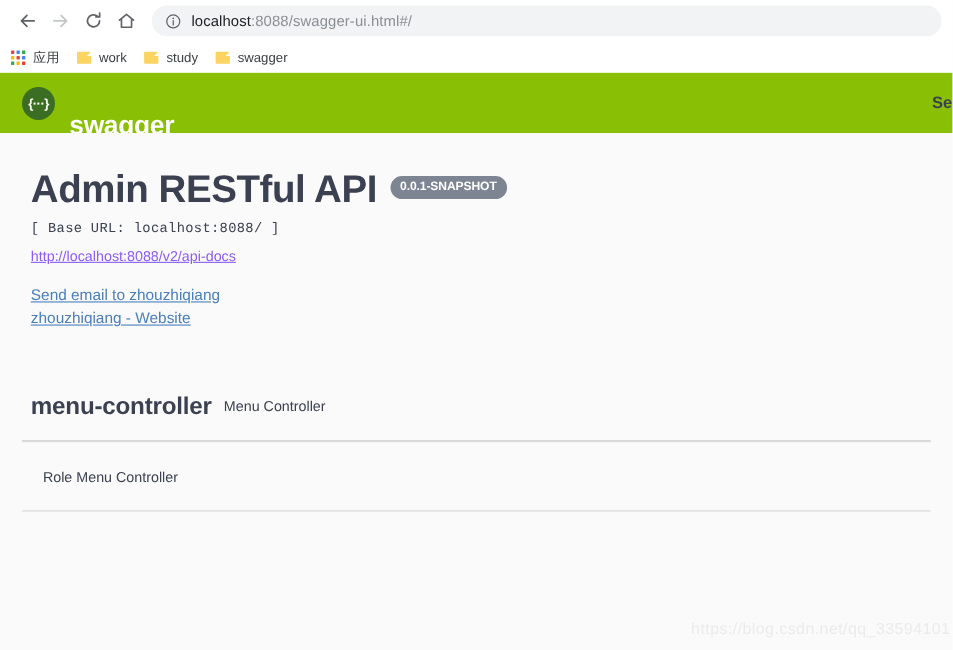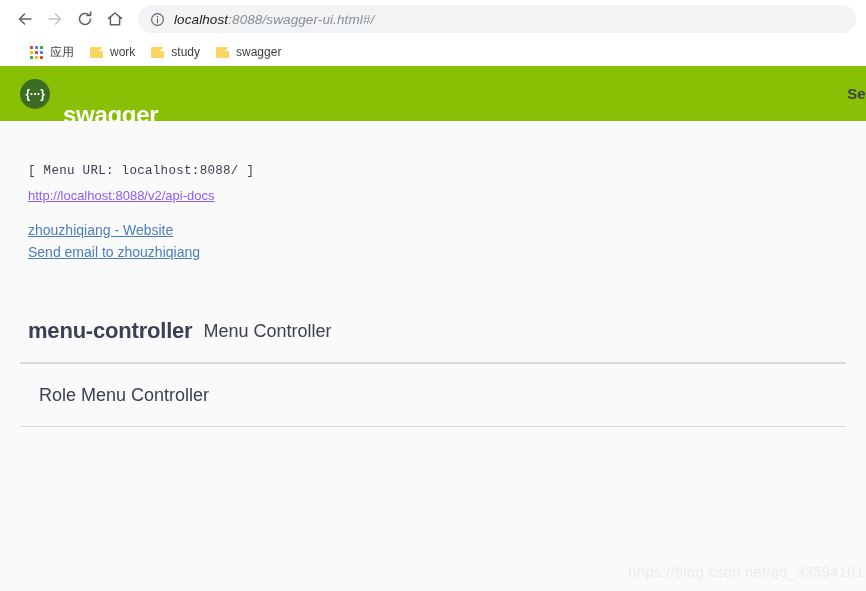--- a/index.html
+++ b/index.html
@@ -38,30 +38,29 @@
     margin-left: 8px;
     padding: 0 12px;
     overflow: hidden;
   }
   .info-icon { flex: 0 0 auto; margin-right: 9px; display: flex; }
   .url-text {
     font-size: 13.5px;
     color: #8a8f95;
     white-space: nowrap;
     letter-spacing: 0.1px;
-    font-style: italic;
   }
   .url-text .url-host { color: #202124; }
 
   
   .bookmarks {
     height: 28px;
     display: flex;
     align-items: center;
-    padding: 0 26px;
+    padding: 0 6px;
   }
   .bm-item {
     display: flex;
     align-items: center;
     height: 22px;
     padding: 0 8px 0 4px;
     margin-right: 4px;
     border-radius: 3px;
   }
   .bm-label {
@@ -206,21 +205,21 @@
     background: #d8d8d8;
     margin: 0 20px 0 20px;
   }
   .controller-name {
     font-size: 22px;
     font-weight: bold;
     color: #3b4151;
     letter-spacing: -0.2px;
   }
   .controller-desc {
-    font-size: 18px;
+    font-size: 13px;
     color: #3b4151;
     margin-left: 11px;
   }
 
   .watermark {
     position: absolute;
     right: 2px;
     bottom: 11px;
     font-size: 14.5px;
     color: #ebebeb;
@@ -313,25 +312,29 @@
       <span class="swagger-logo-text">{···}</span>
     </span>
     <span class="swagger-wordmark">swagger</span>
   </div>
   <div class="select-spec-label">Select a</div>
 </div>
 
 <div class="page-body">
 
   <div class="info-block">
-    <div class="base-url">[ Menu URL: localhost:8088/ ]</div>
+    <div class="api-title-row">
+      <span class="api-title">Admin RESTful API</span>
+      <span class="version-badge">0.0.1-SNAPSHOT</span>
+    </div>
+    <div class="base-url">[ Base URL: localhost:8088/ ]</div>
     <a class="api-docs-link" href="#">http://localhost:8088/v2/api-docs</a>
     <div class="contact-links">
+      <a class="contact-link" href="#">Send email to zhouzhiqiang</a>
       <a class="contact-link" href="#">zhouzhiqiang - Website</a>
-      <a class="contact-link" href="#">Send email to zhouzhiqiang</a>
     </div>
   </div>
 
   <div class="controllers">
     <div class="controller-row">
       <span class="controller-name">menu-controller</span>
       <span class="controller-desc">Menu Controller</span>
     </div>
     <div class="controller-sep"></div>
 

